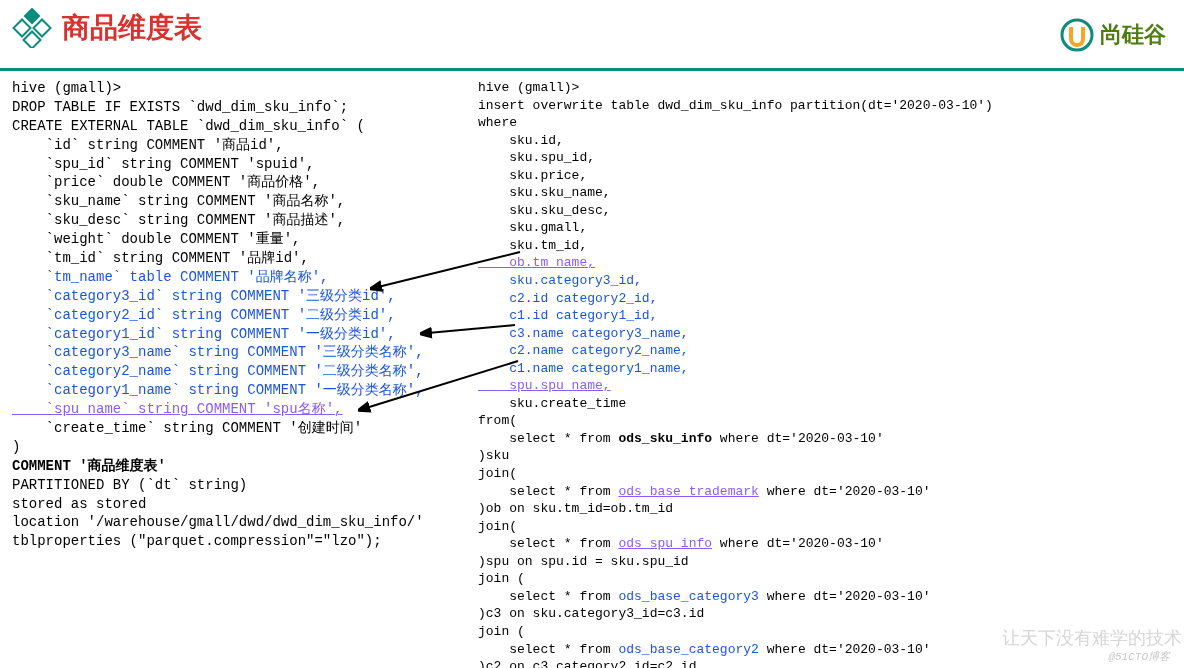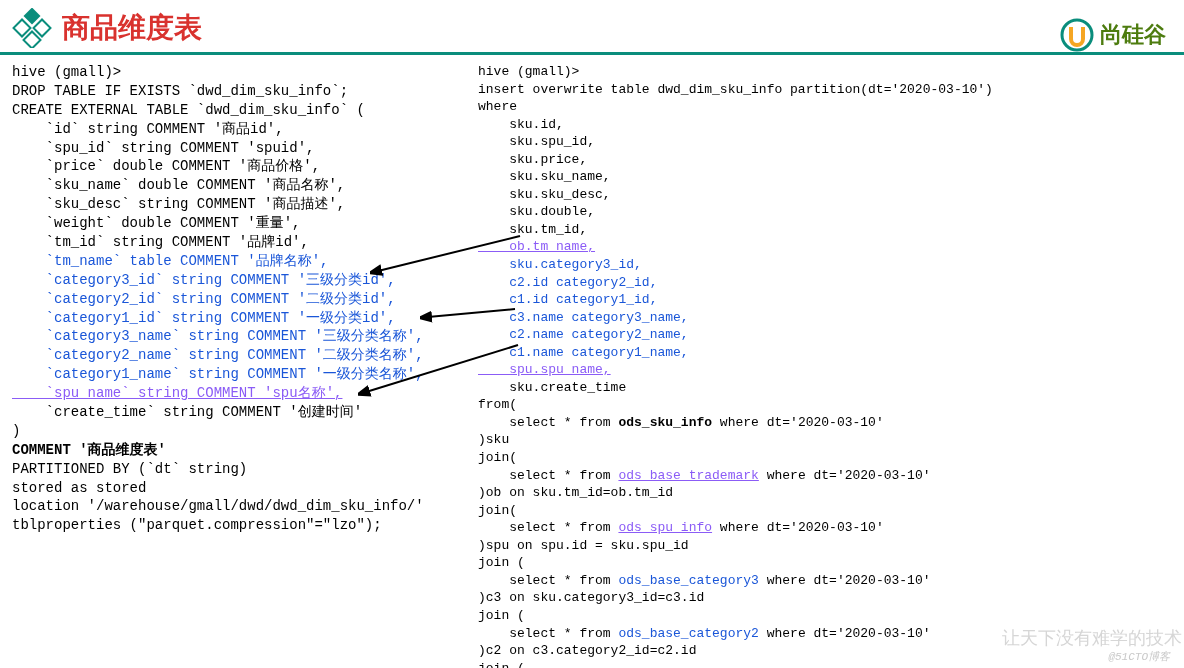--- a/index.html
+++ b/index.html
@@ -8,21 +8,21 @@
     font-size: 14px;
     background: #fff;
     width: 1184px;
     height: 668px;
     position: relative;
     overflow: hidden;
   }
   .header {
     display: flex;
     align-items: center;
-    padding: 8px 12px 4px;
+    padding: 8px 12px 20px;
     border-bottom: 3px solid #0a8d7c;
   }
   .logo-left {
     width: 40px; height: 40px;
     position: relative;
     margin-right: 10px;
   }
   .title {
     color: #d9322e;
     font-size: 28px;
@@ -108,21 +108,21 @@
   <span class="logo-right-text">尚硅谷</span>
 </div>
 
 <div class="content">
   <div class="col-left"><span>hive (gmall)&gt;</span>
 <span>DROP TABLE IF EXISTS `dwd_dim_sku_info`;</span>
 <span>CREATE EXTERNAL TABLE `dwd_dim_sku_info` (</span>
 <span>    `id` string COMMENT '商品id',</span>
 <span>    `spu_id` string COMMENT 'spuid',</span>
 <span>    `price` double COMMENT '商品价格',</span>
-<span>    `sku_name` double COMMENT '商品名称',</span>
+<span>    `sku_name` string COMMENT '商品名称',</span>
 <span>    `sku_desc` string COMMENT '商品描述',</span>
 <span>    `weight` double COMMENT '重量',</span>
 <span>    `tm_id` string COMMENT '品牌id',</span>
 <span class="blue">    `tm_name` table COMMENT '品牌名称',</span>
 <span class="blue">    `category3_id` string COMMENT '三级分类id',</span>
 <span class="blue">    `category2_id` string COMMENT '二级分类id',</span>
 <span class="blue">    `category1_id` string COMMENT '一级分类id',</span>
 <span class="blue">    `category3_name` string COMMENT '三级分类名称',</span>
 <span class="blue">    `category2_name` string COMMENT '二级分类名称',</span>
 <span class="blue">    `category1_name` string COMMENT '一级分类名称',</span>
@@ -136,21 +136,21 @@
 <span>tblproperties ("parquet.compression"="lzo");</span></div>
 
   <div class="col-right"><span>hive (gmall)&gt;</span>
 <span>insert overwrite table dwd_dim_sku_info partition(dt='2020-03-10')</span>
 <span>where</span>
 <span>    sku.id,</span>
 <span>    sku.spu_id,</span>
 <span>    sku.price,</span>
 <span>    sku.sku_name,</span>
 <span>    sku.sku_desc,</span>
-<span>    sku.double,</span>
+<span>    sku.gmall,</span>
 <span>    sku.tm_id,</span>
 <span class="red">    ob.tm_name,</span>
 <span class="blue">    sku.category3_id,</span>
 <span class="blue">    c2.id category2_id,</span>
 <span class="blue">    c1.id category1_id,</span>
 <span class="blue">    c3.name category3_name,</span>
 <span class="blue">    c2.name category2_name,</span>
 <span class="blue">    c1.name category1_name,</span>
 <span class="red">    spu.spu_name,</span>
 <span>    sku.create_time</span>

